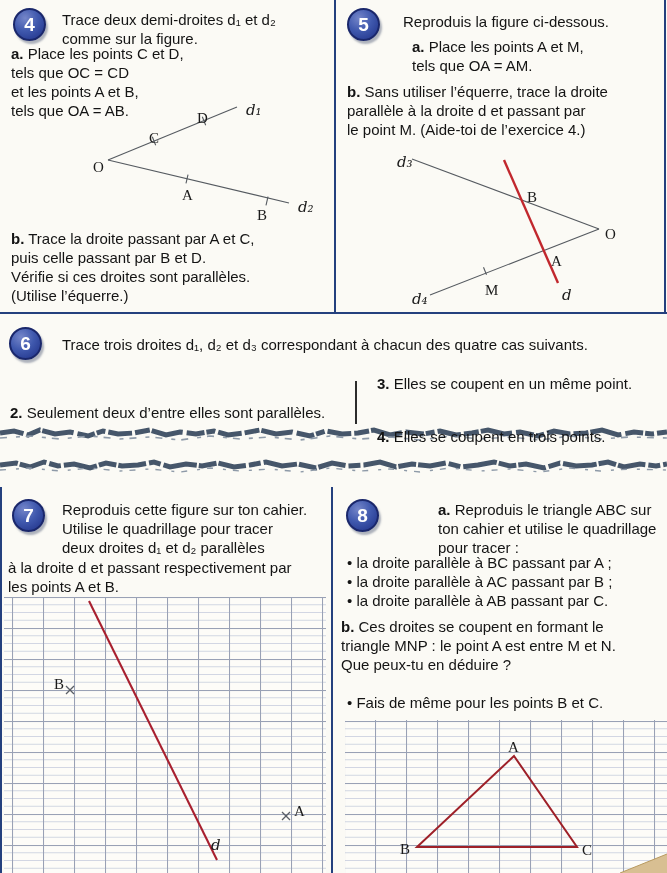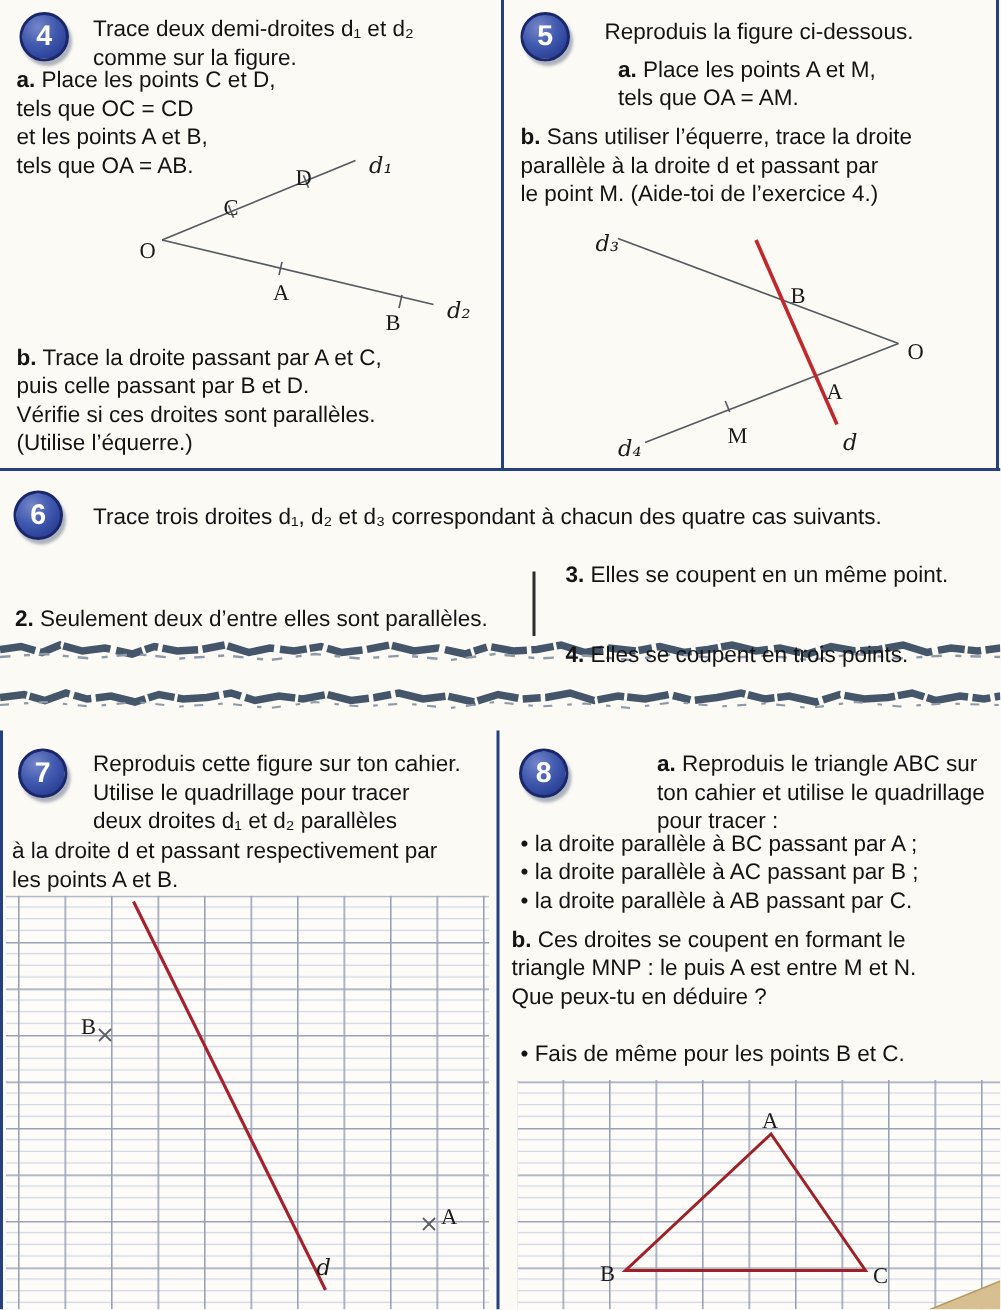--- a/index.html
+++ b/index.html
@@ -166,21 +166,21 @@
     <div class="line">ton cahier et utilise le quadrillage</div>
     <div class="line">pour tracer :</div>
   </div>
   <div class="abs para" style="left:347px;top:553px;">
     <div class="line">• la droite parallèle à BC passant par A ;</div>
     <div class="line">• la droite parallèle à AC passant par B ;</div>
     <div class="line">• la droite parallèle à AB passant par C.</div>
   </div>
   <div class="abs para" style="left:341px;top:617px;">
     <div class="line"><b>b.</b> <span>Ces droites se coupent en formant le</span></div>
-    <div class="line">triangle MNP : le puis  A est entre M et N.</div>
+    <div class="line">triangle MNP : le point  A est entre M et N.</div>
     <div class="line">Que peux-tu en déduire ?</div>
   </div>
   <div class="abs line" style="left:347px;top:693px;">• Fais de même pour les points B et C.</div>
 
   <svg class="abs" style="left:345px;top:720px;" width="322" height="153">
     <defs>
       <pattern id="g2" width="31" height="31" patternUnits="userSpaceOnUse" patternTransform="translate(30,1)">
         <path d="M0 7.75H31 M0 15.5H31 M0 23.25H31" stroke="#c7cddd" stroke-width="0.8" fill="none"></path>
         <path d="M0 0.5H31" stroke="#99a1b5" stroke-width="1.1" fill="none"></path>
         <path d="M0.5 0V31" stroke="#99a1b5" stroke-width="1.1" fill="none"></path>

